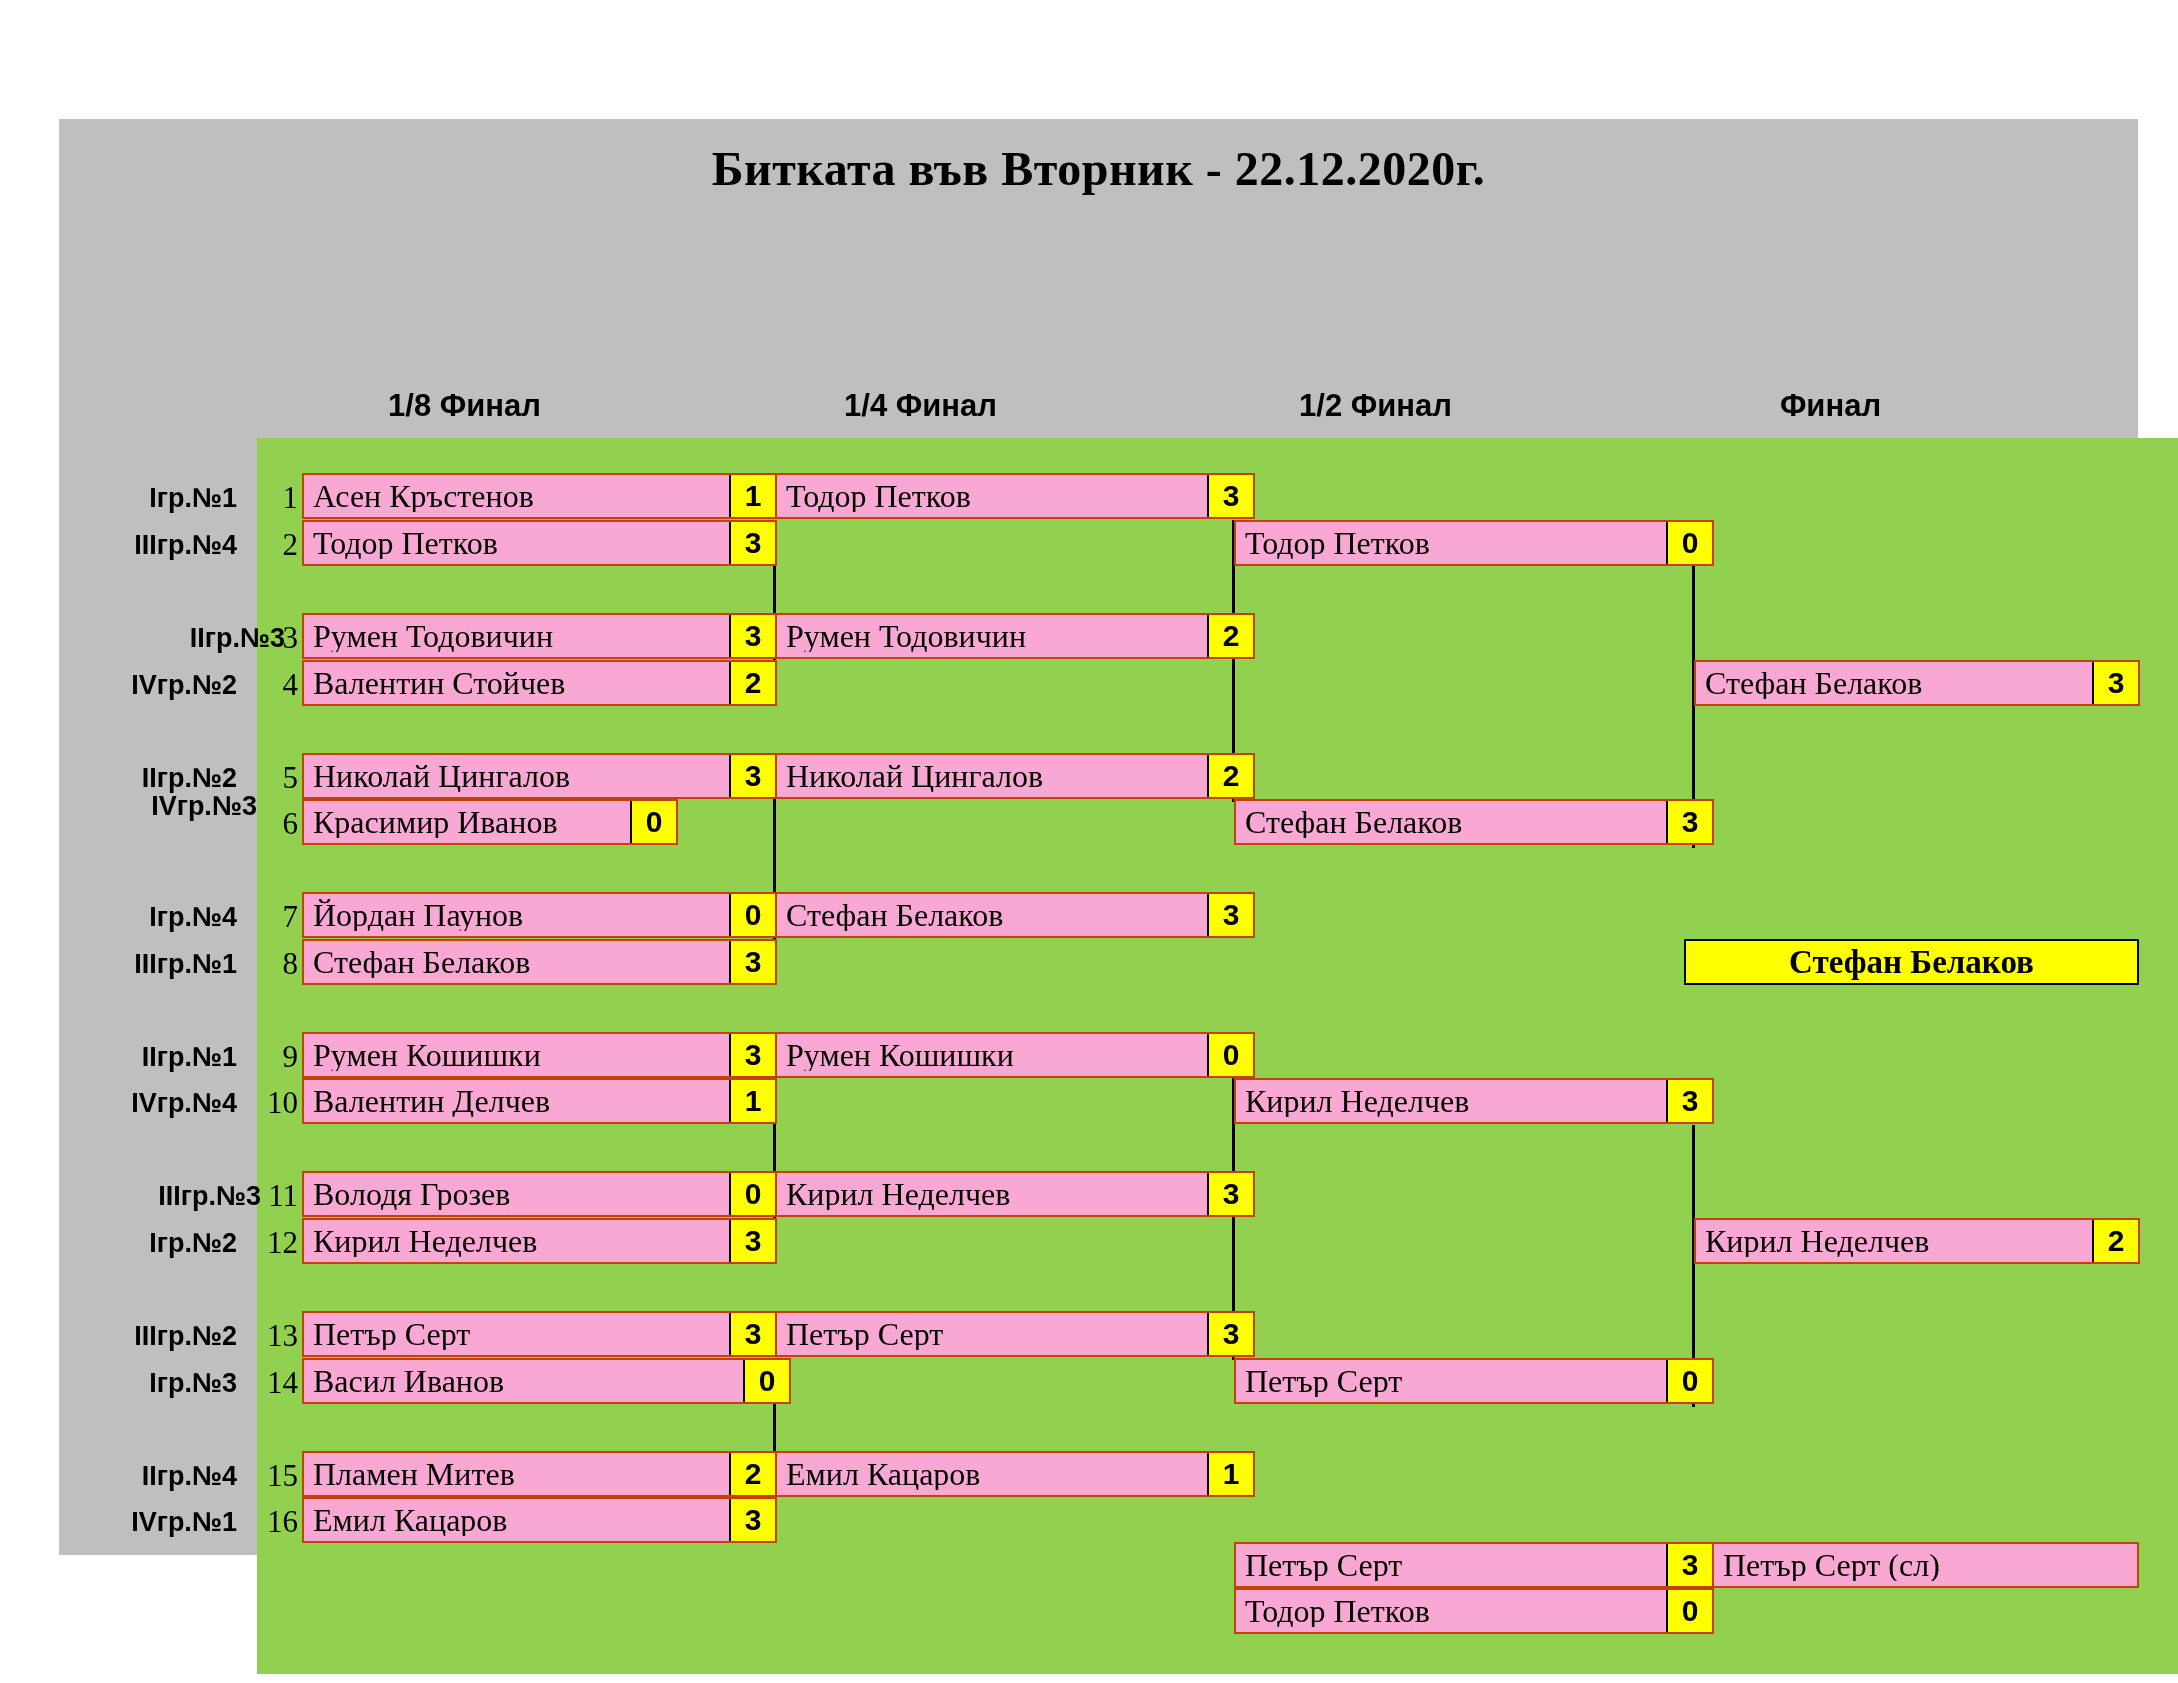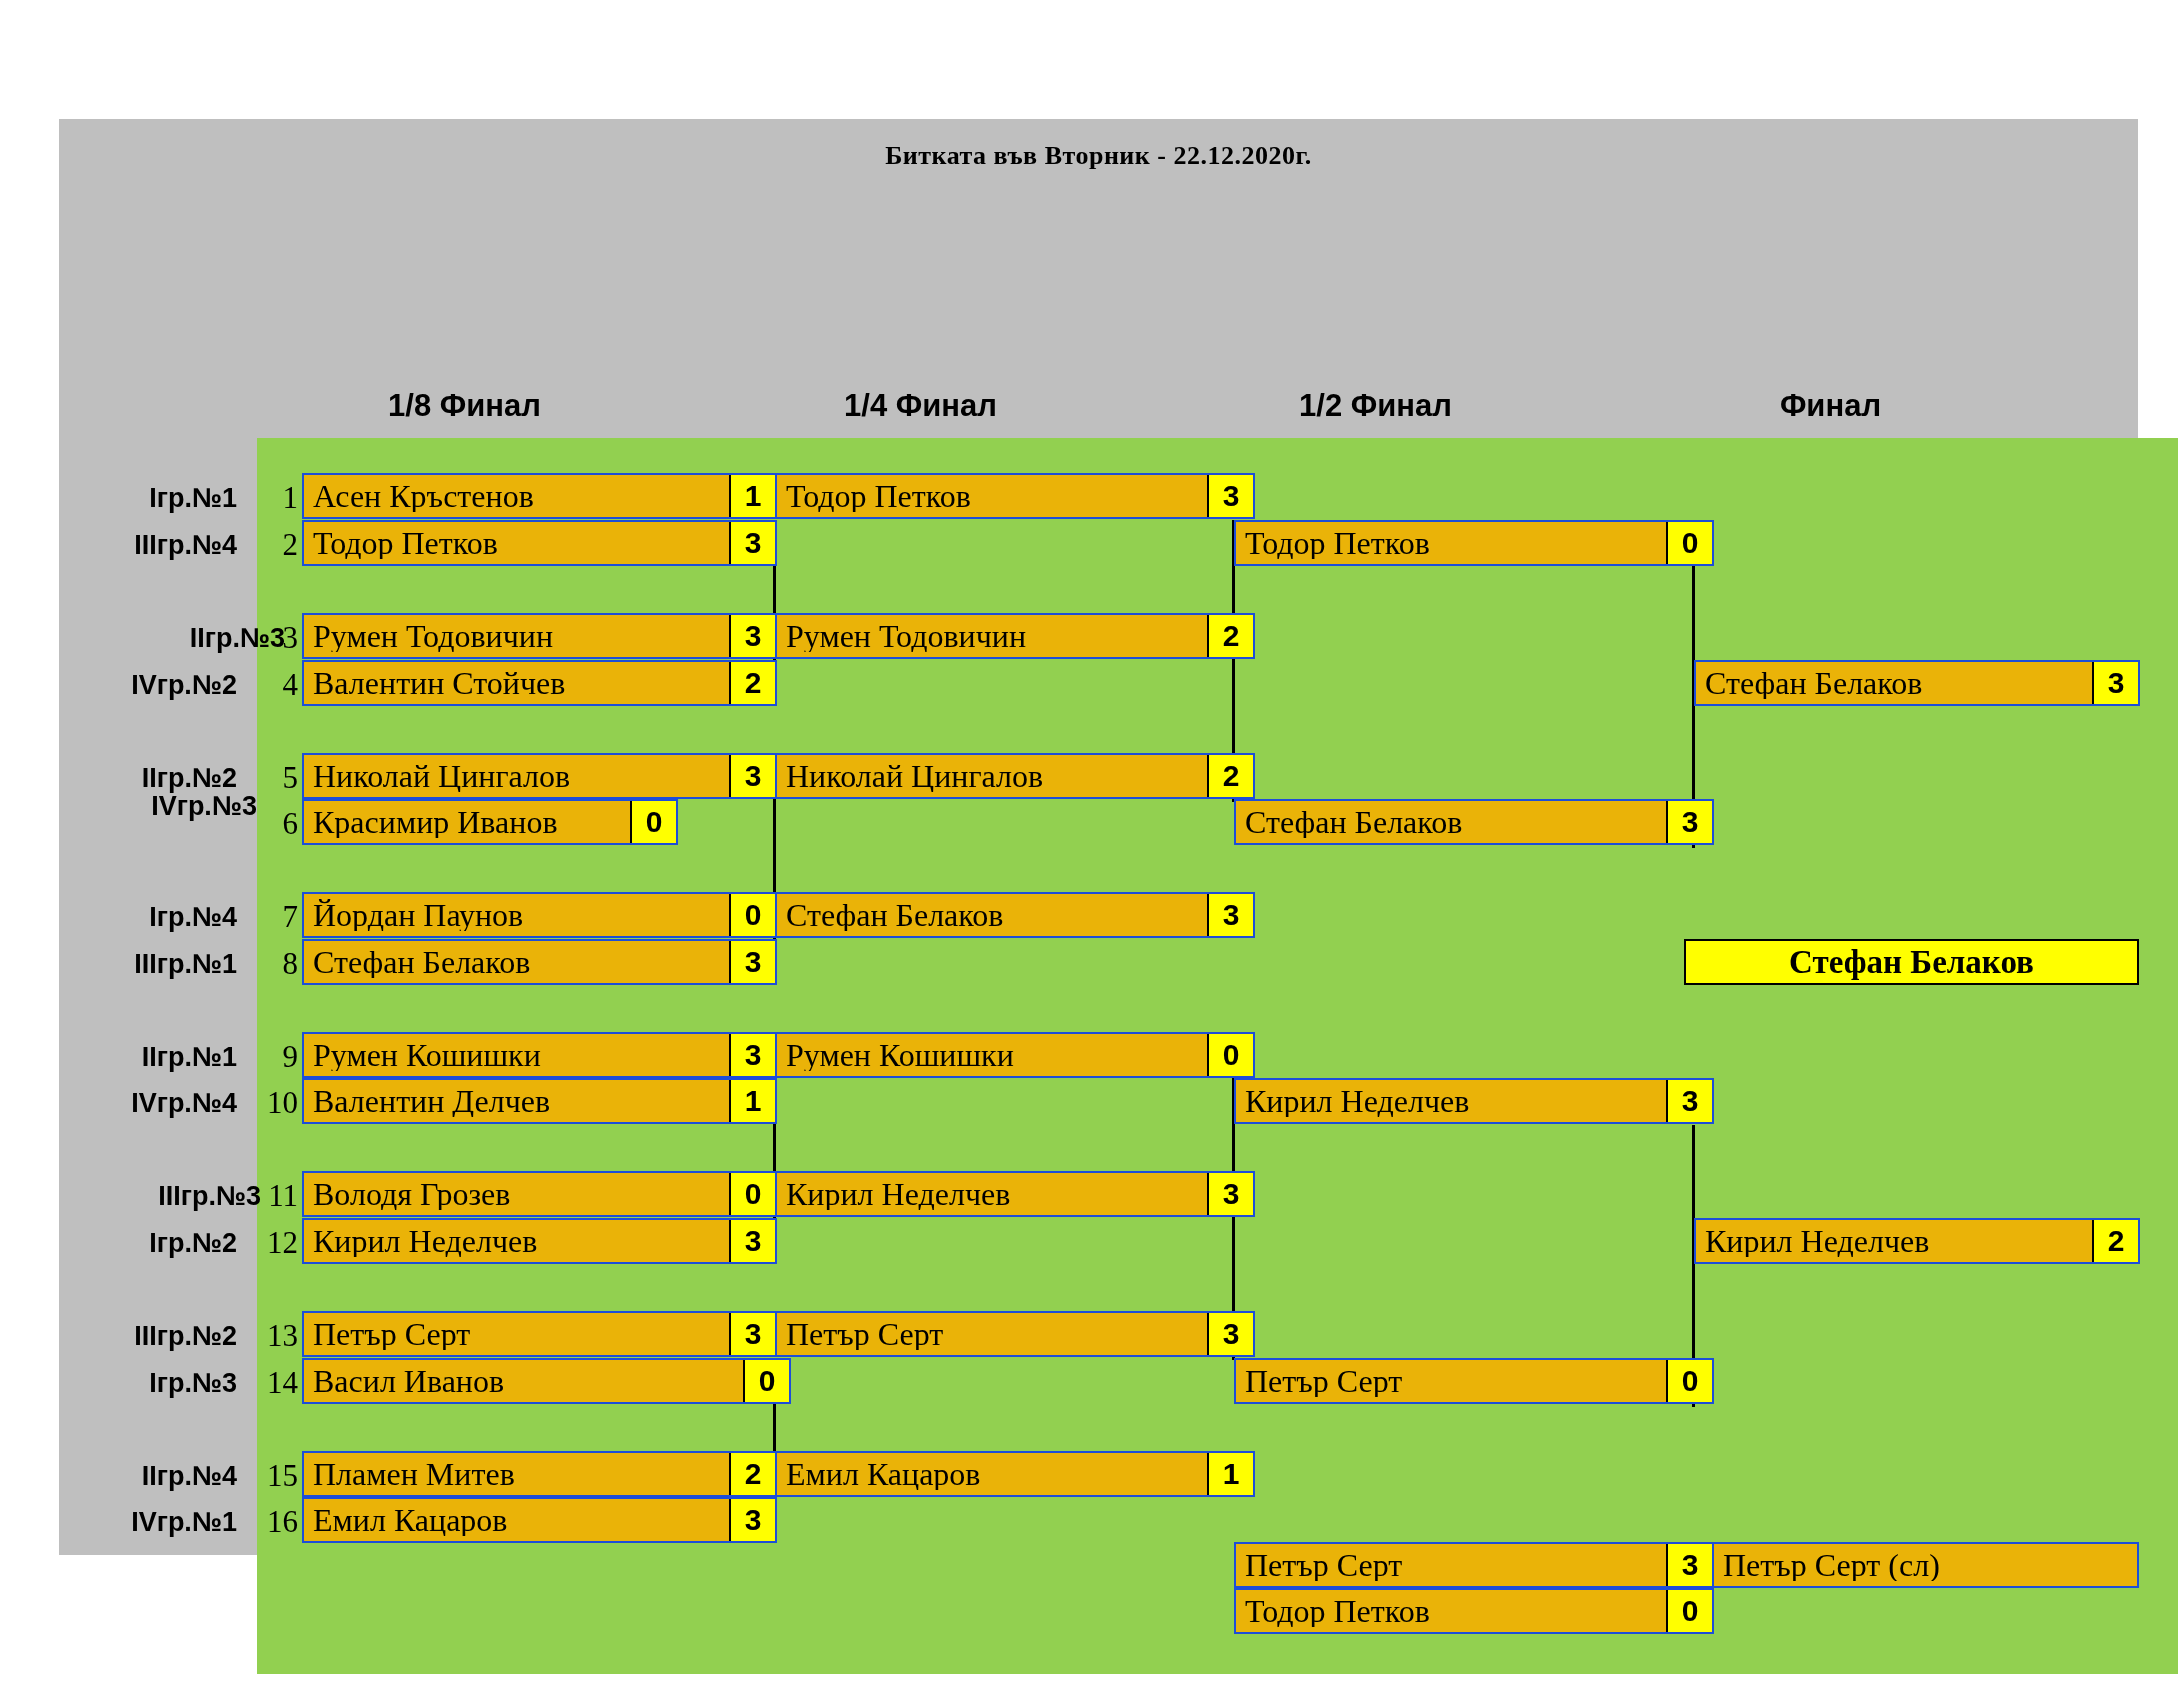--- a/index.html
+++ b/index.html
@@ -14,21 +14,21 @@
     left:59px; top:119px;
     width:2079px; height:1436px;
     background:#bfbfbf;
   }
 
   
   #title{
     position:absolute; left:0; top:22px; width:2079px;
     text-align:center;
     font-family:"Liberation Serif", serif;
-    font-weight:bold; font-size:26px; color:#000;
+    font-weight:bold; font-size:48px; color:#000;
     letter-spacing:0.5px;
   }
 
   
   .round-head{
     position:absolute; top:269px;
     font-family:"Liberation Sans", sans-serif;
     font-weight:bold; font-size:31px; color:#000;
     text-align:center;
   }
@@ -58,22 +58,22 @@
     font-family:"Liberation Serif", serif;
     font-size:31px; color:#000;
     height:46px; line-height:46px;
   }
 
   
   .slot{
     position:absolute;
     height:46px;
     box-sizing:border-box;
-    border:2px solid #1d4ed8;
-    background:#eab308;
+    border:2px solid #c2410c;
+    background:#f9a8d4;
     display:flex; align-items:center;
   }
   .slot .nm{
     flex:1 1 auto;
     padding-left:9px;
     font-family:"Liberation Serif", serif;
     font-size:32px; line-height:32px; color:#000;
     white-space:nowrap; overflow:hidden;
   }
   .slot .sc{

